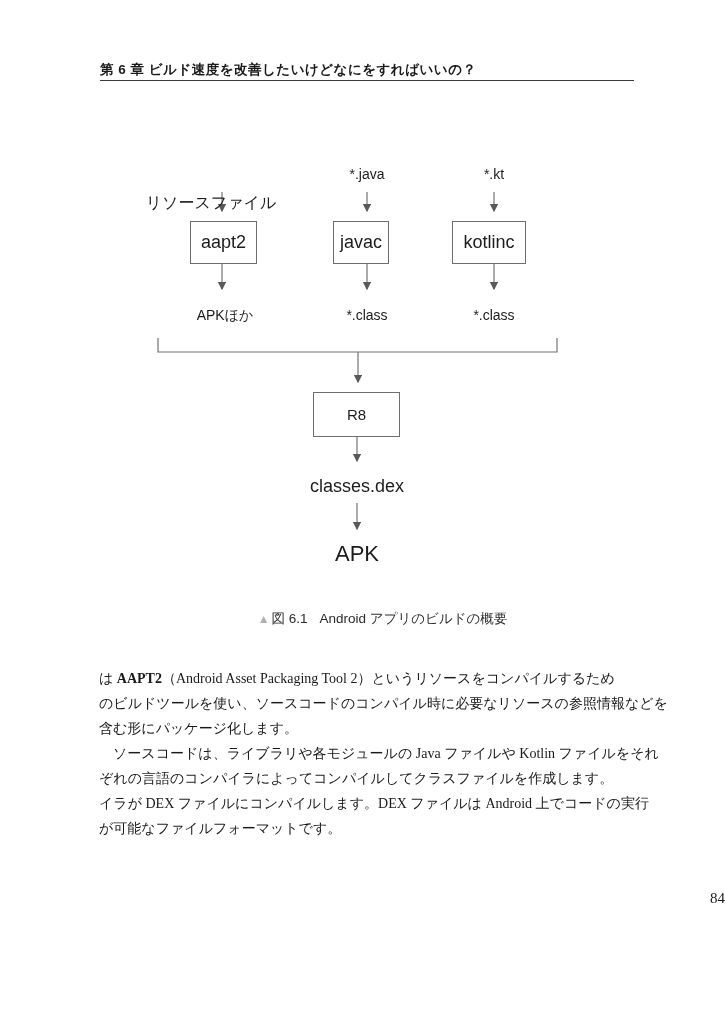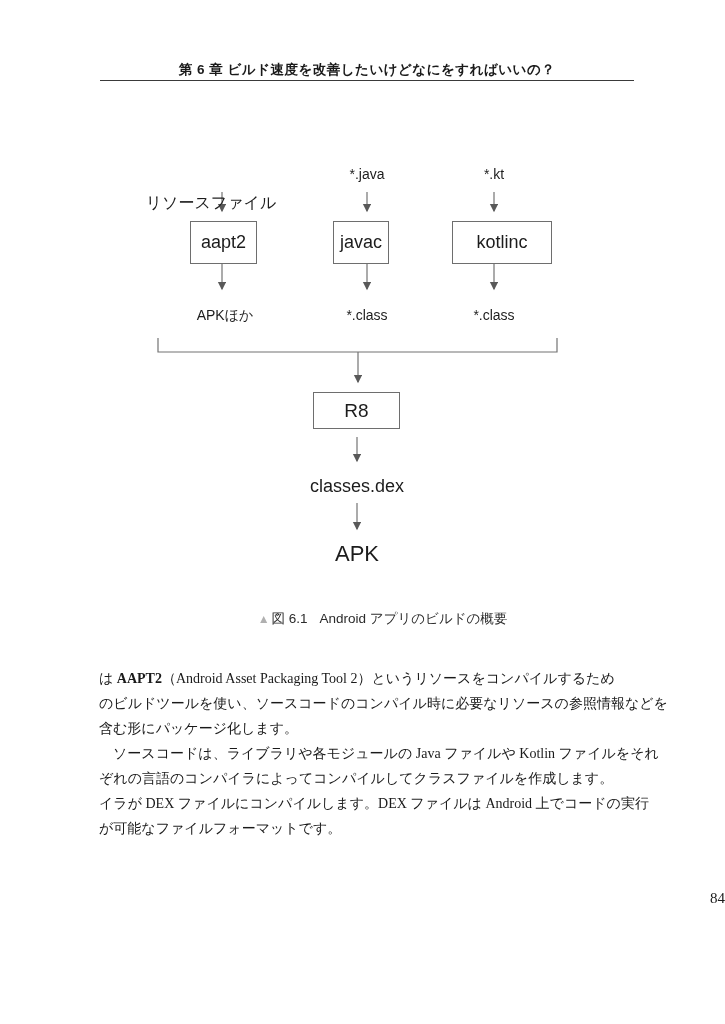--- a/index.html
+++ b/index.html
@@ -10,21 +10,20 @@
     margin:0 auto;
     overflow:hidden;
     font-family:"Liberation Sans", sans-serif;
     color:#1b1b1b;
   }
   
   .runhead{
     position:absolute;left:100px;top:61px;width:534px;
     font-size:13.5px;font-weight:bold;letter-spacing:0.5px;
     color:#1a1a1a;
-    text-align:center;
   }
   .runhead-rule{
     position:absolute;left:100px;top:80px;width:534px;height:0;
     border-top:1.4px solid #3a3a3a;
   }
   
   .connectors{position:absolute;left:0;top:0;pointer-events:none;}
   .dlabel{
     position:absolute;transform:translateX(-50%);
     font-size:14px;color:#1c1c1c;white-space:nowrap;line-height:1;
@@ -88,27 +87,27 @@
       <line x1="357" y1="503" x2="357" y2="529" marker-end="url(#arr)"></line>
     </g>
   </svg>
 
   <div class="dlabel small" style="left:211px;top:167px;">リソースファイル</div>
   <div class="dlabel" style="left:367px;top:167px;">*.java</div>
   <div class="dlabel" style="left:494px;top:167px;">*.kt</div>
 
   <div class="dbox" style="left:190px;top:221px;width:67px;height:43px;">aapt2</div>
   <div class="dbox" style="left:333px;top:221px;width:56px;height:43px;">javac</div>
-  <div class="dbox" style="left:452px;top:221px;width:100px;height:43px;">kotlinc</div>
+  <div class="dbox" style="left:452px;top:221px;width:74px;height:43px;">kotlinc</div>
 
   <div class="dlabel" style="left:225px;top:308px;">APKほか</div>
   <div class="dlabel" style="left:367px;top:308px;">*.class</div>
   <div class="dlabel" style="left:494px;top:308px;">*.class</div>
 
-  <div class="dbox" style="left:313px;top:392px;width:87px;height:37px;font-size:19px;">R8</div>
+  <div class="dbox" style="left:313px;top:392px;width:87px;height:45px;font-size:15px;">R8</div>
 
   <div class="dlabel mid" style="left:357px;top:477px;">classes.dex</div>
   <div class="dlabel final" style="left:357px;top:543px;">APK</div>
 
   <div class="caption">
     <span class="marker">▲</span><span class="fignum">図 6.1</span><span>Android アプリのビルドの概要</span>
   </div>
 
   <div class="bodytext">
     <div class="line"><span>は </span><b>AAPT2</b><span>（Android Asset Packaging Tool 2）というリソースをコンパイルするため</span></div>

